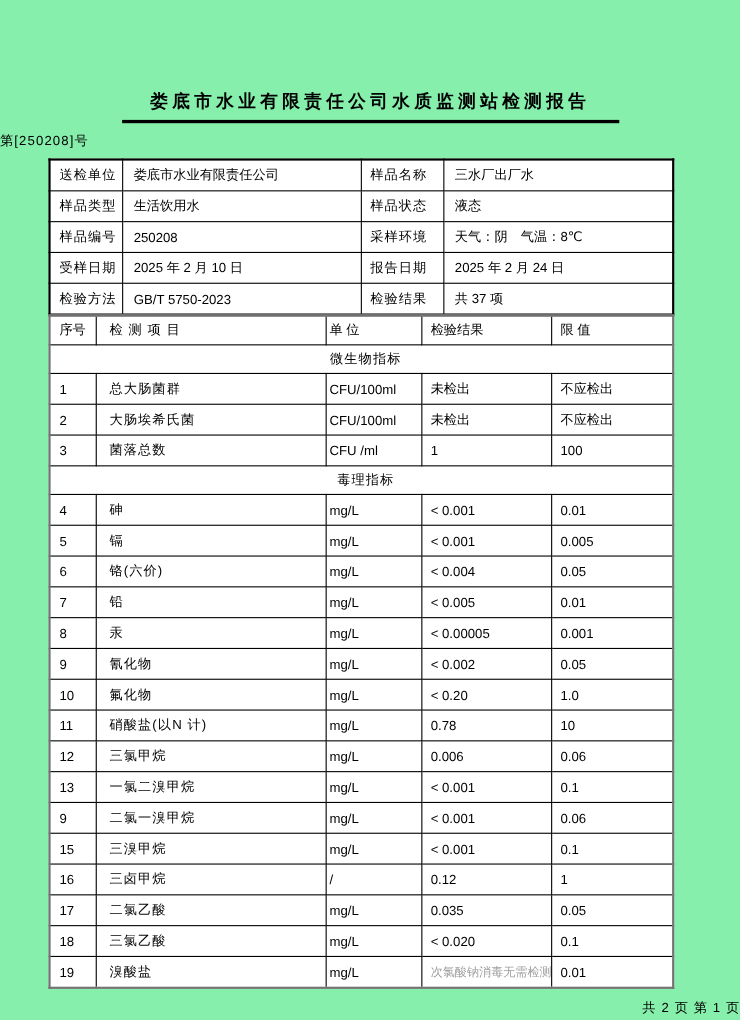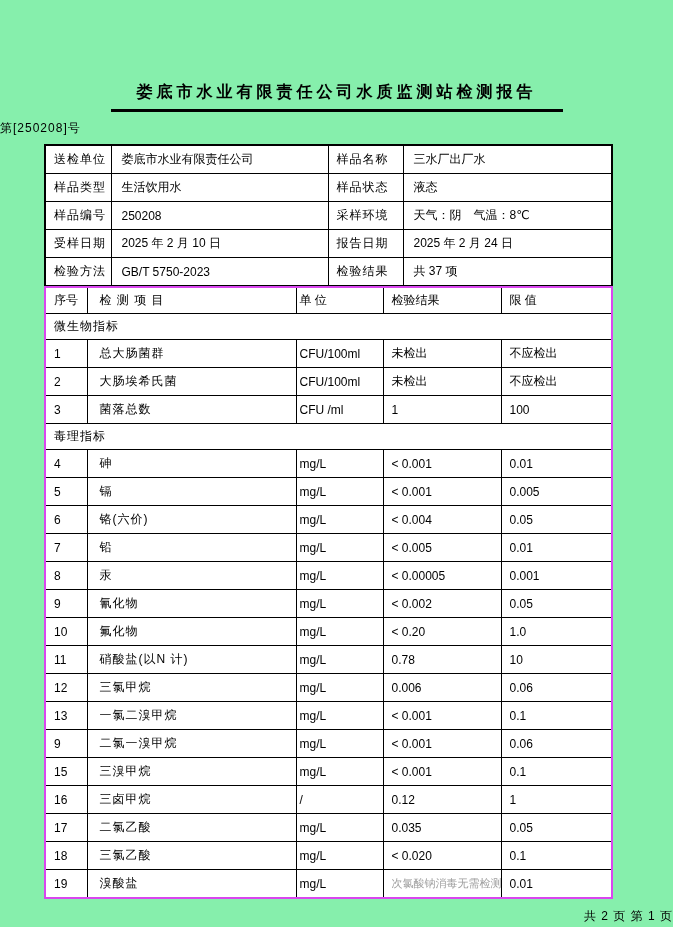--- a/index.html
+++ b/index.html
@@ -9,31 +9,31 @@
   }
   .page{position:relative;width:673px;height:927px;background:#86efac;overflow:hidden;}
   .title-wrap{text-align:center;padding-top:82px;}
   .title{
     display:inline-block;margin:0;font-size:16px;font-weight:bold;letter-spacing:4px;
     border-bottom:3px solid #000;padding:0 26px 6px 26px;white-space:nowrap;
   }
   .report-no{text-align:left;font-size:12px;margin-top:8px;letter-spacing:1px;}
   table{border-collapse:collapse;table-layout:fixed;margin-left:44px;background:#fff;}
   .info-table{width:567px;margin-top:7px;border:2px solid #000;}
-  .results-table{width:567px;margin-top:-1px;border:2px solid #d946ef;}
+  .results-table{width:567px;margin-top:-1px;border:2px solid #737373;}
   td{
     border:1px solid #000;font-size:12px;vertical-align:middle;
     overflow:hidden;white-space:nowrap;padding:0;
   }
   .info-table td{height:27px;}
   .lab{padding-left:8px;letter-spacing:1px;}
   .val{padding-left:10px;}
   .results-table td{height:27px;}
   .results-table tr.hd td{height:25px;}
-  .section-row td{height:25px;padding-left:8px;letter-spacing:1px;}
+  .section-row td{height:25px;padding-left:8px;letter-spacing:1px;text-align:center;}
   .c-no{padding-left:8px;}
   .c-item{padding-left:12px;letter-spacing:1px;}
   .c-unit{padding-left:3px;}
   .c-result{padding-left:8px;}
   .c-limit{padding-left:8px;}
   .note{color:#9e9e9e;font-size:11px;letter-spacing:0;font-family:Liberation Serif, serif;}
   .footer{text-align:right;font-size:12px;margin-top:9px;letter-spacing:1px;}
 </style>
 </head>
 <body>

